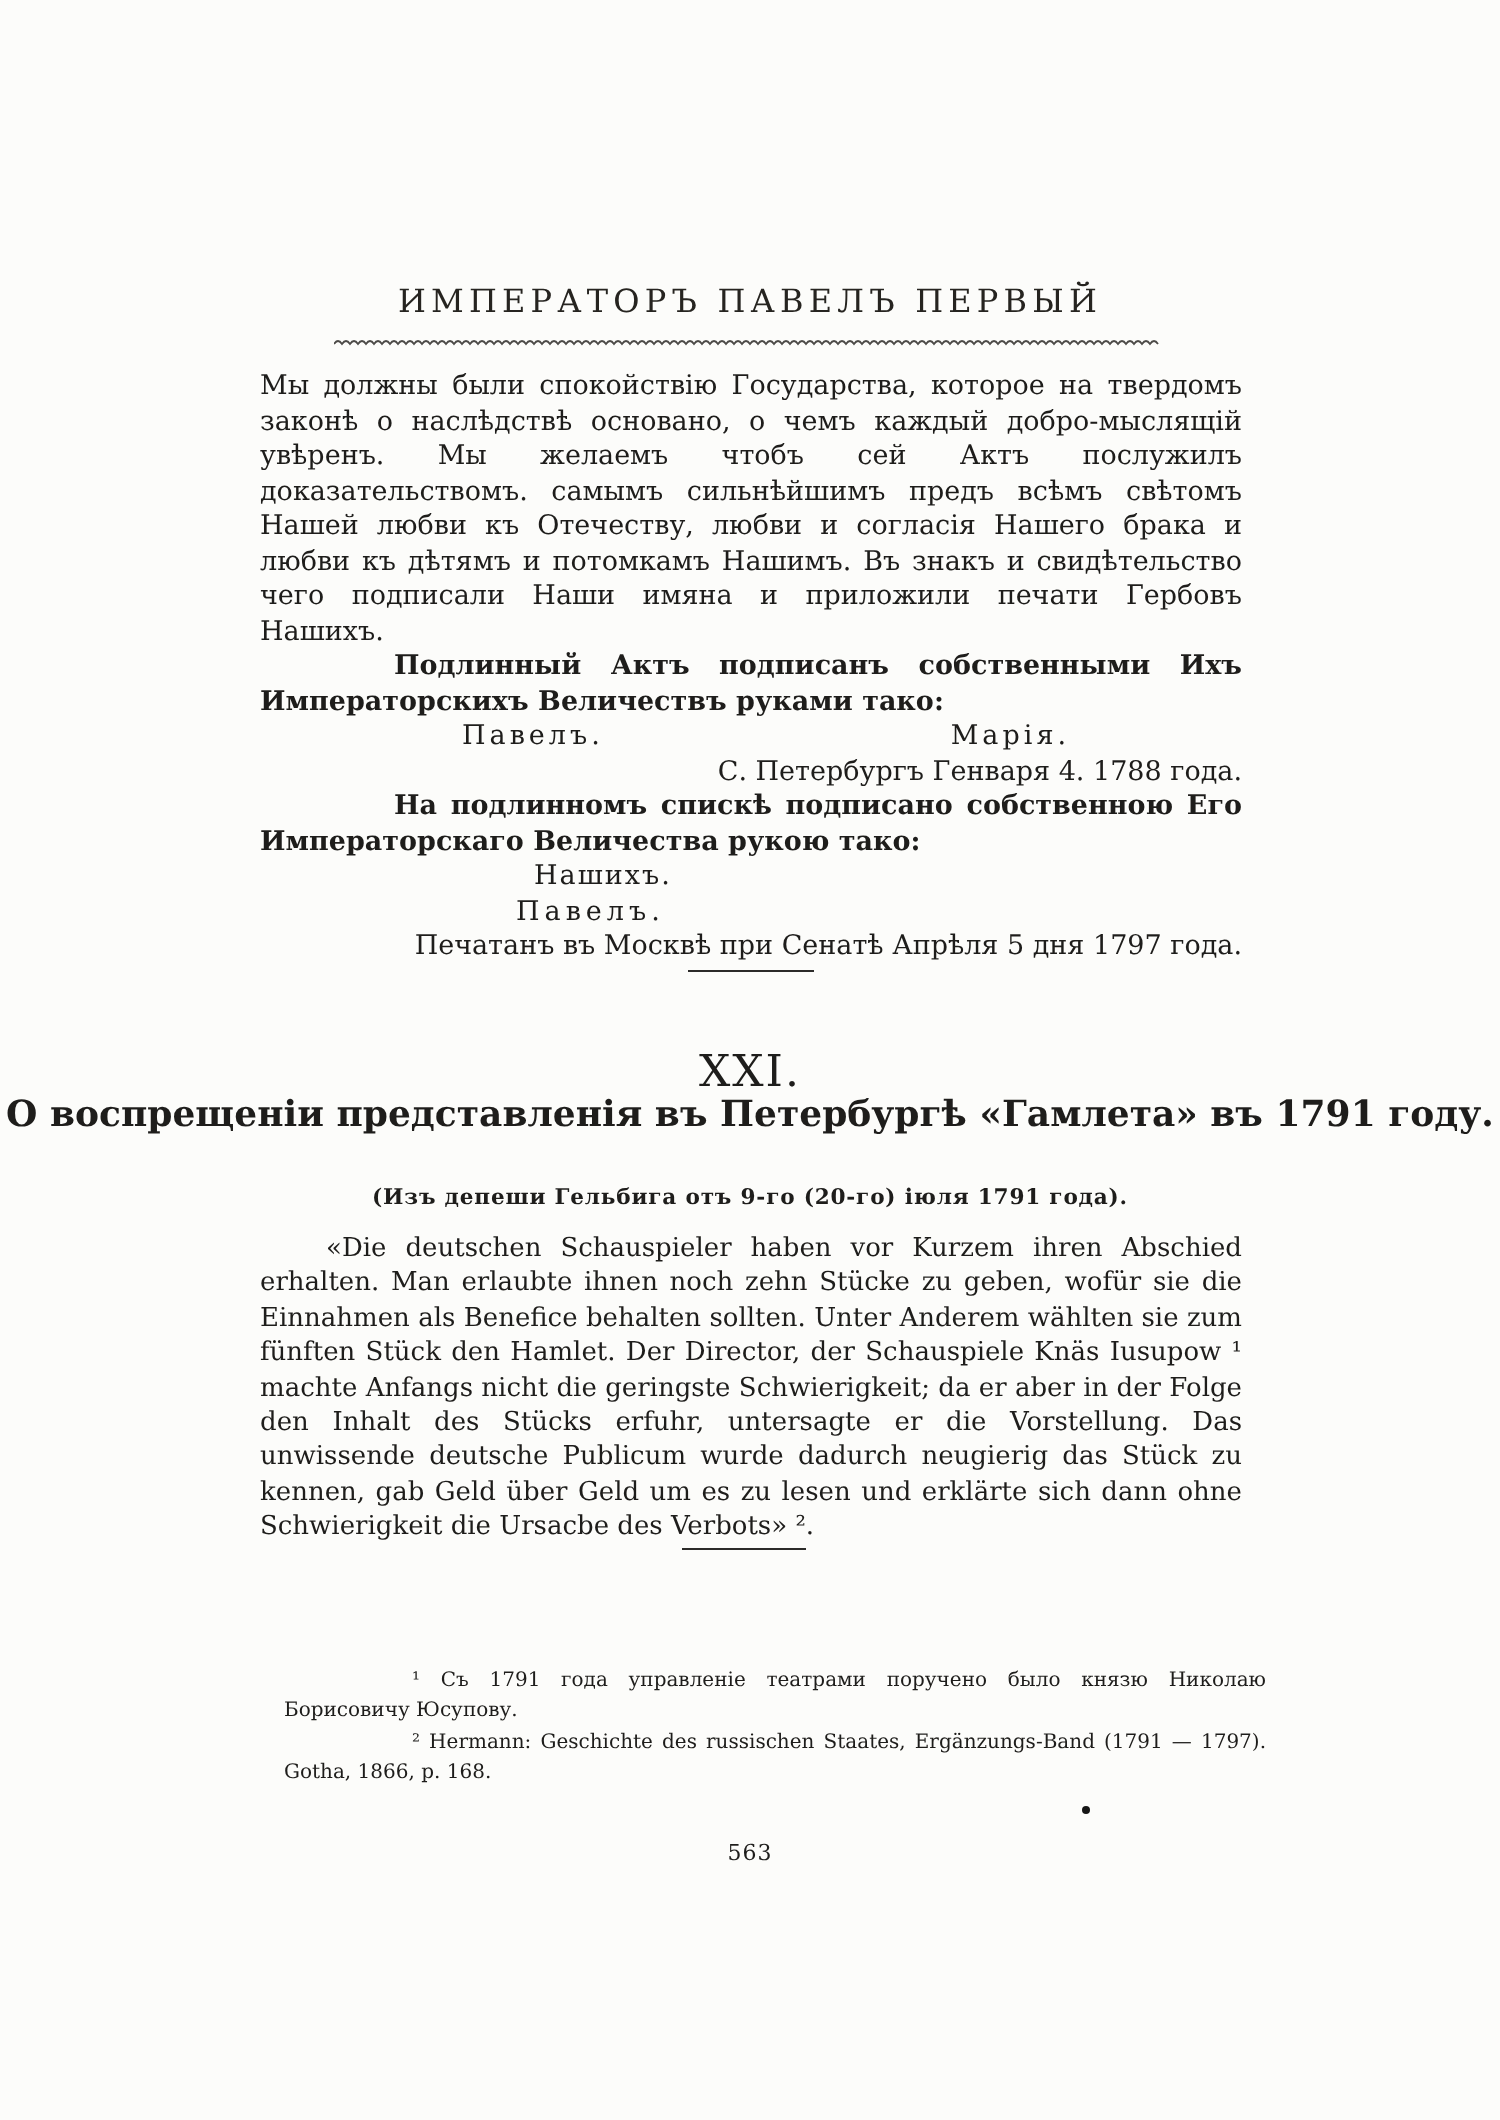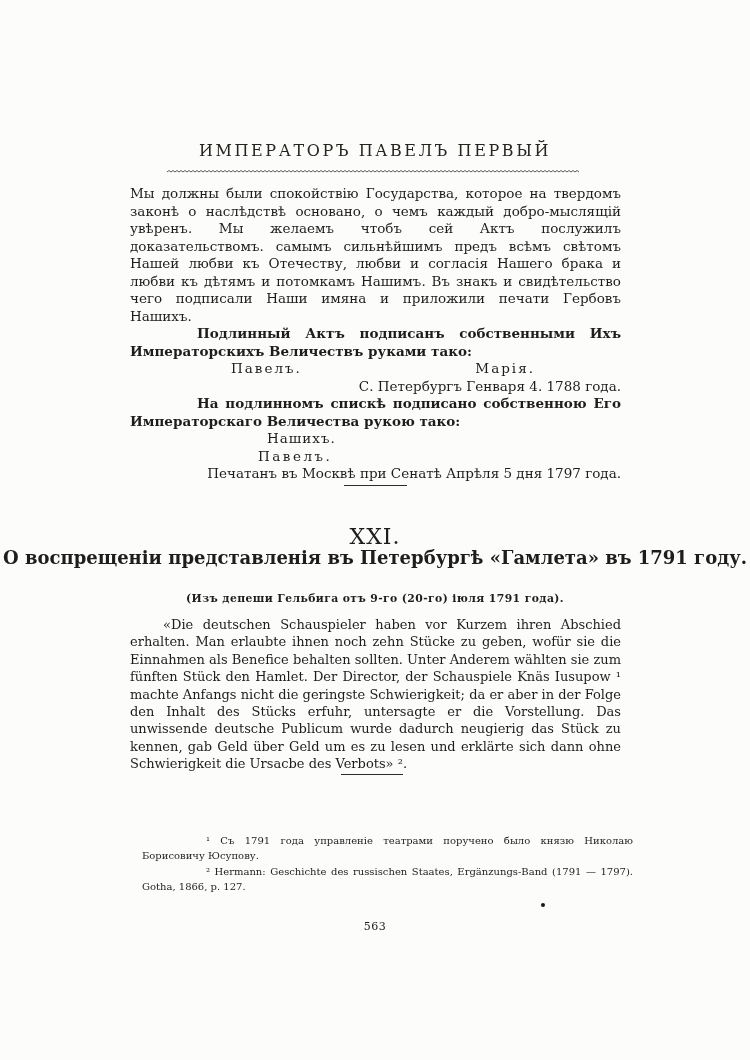--- a/index.html
+++ b/index.html
@@ -101,19 +101,19 @@
   <div class="section-number">XXI.</div>
   <div class="section-title">О воспрещеніи представленія въ Петербургѣ «Гамлета» въ 1791 году.</div>
   <div class="section-subtitle">(Изъ депеши Гельбига отъ 9-го (20-го) іюля 1791 года).</div>
 
   <p class="german">«Die deutschen Schauspieler haben vor Kurzem ihren Abschied erhalten. Man erlaubte ihnen noch zehn Stücke zu geben, wofür sie die Einnahmen als Benefice behalten sollten. Unter Anderem wählten sie zum fünften Stück den Hamlet. Der Director, der Schauspiele Knäs Iusupow ¹ machte Anfangs nicht die geringste Schwierigkeit; da er aber in der Folge den Inhalt des Stücks erfuhr, untersagte er die Vorstellung. Das unwissende deutsche Publicum wurde dadurch neugierig das Stück zu kennen, gab Geld über Geld um es zu lesen und erklärte sich dann ohne Schwierigkeit die Ursacbe des Verbots» ².</p>
 
   <div class="divider divider-2"></div>
 
   <div class="footnotes">
     <p>¹ Съ 1791 года управленіе театрами поручено было князю Николаю Борисовичу Юсупову.</p>
-    <p>² Hermann: Geschichte des russischen Staates, Ergänzungs-Band (1791 — 1797). Gotha, 1866, p. 127.</p>
+    <p>² Hermann: Geschichte des russischen Staates, Ergänzungs-Band (1791 — 1797). Gotha, 1866, p. 168.</p>
   </div>
 
   <div class="page-number">563</div>
   <div class="print-mark"></div>
 
 </div>
 
 </body></html>

